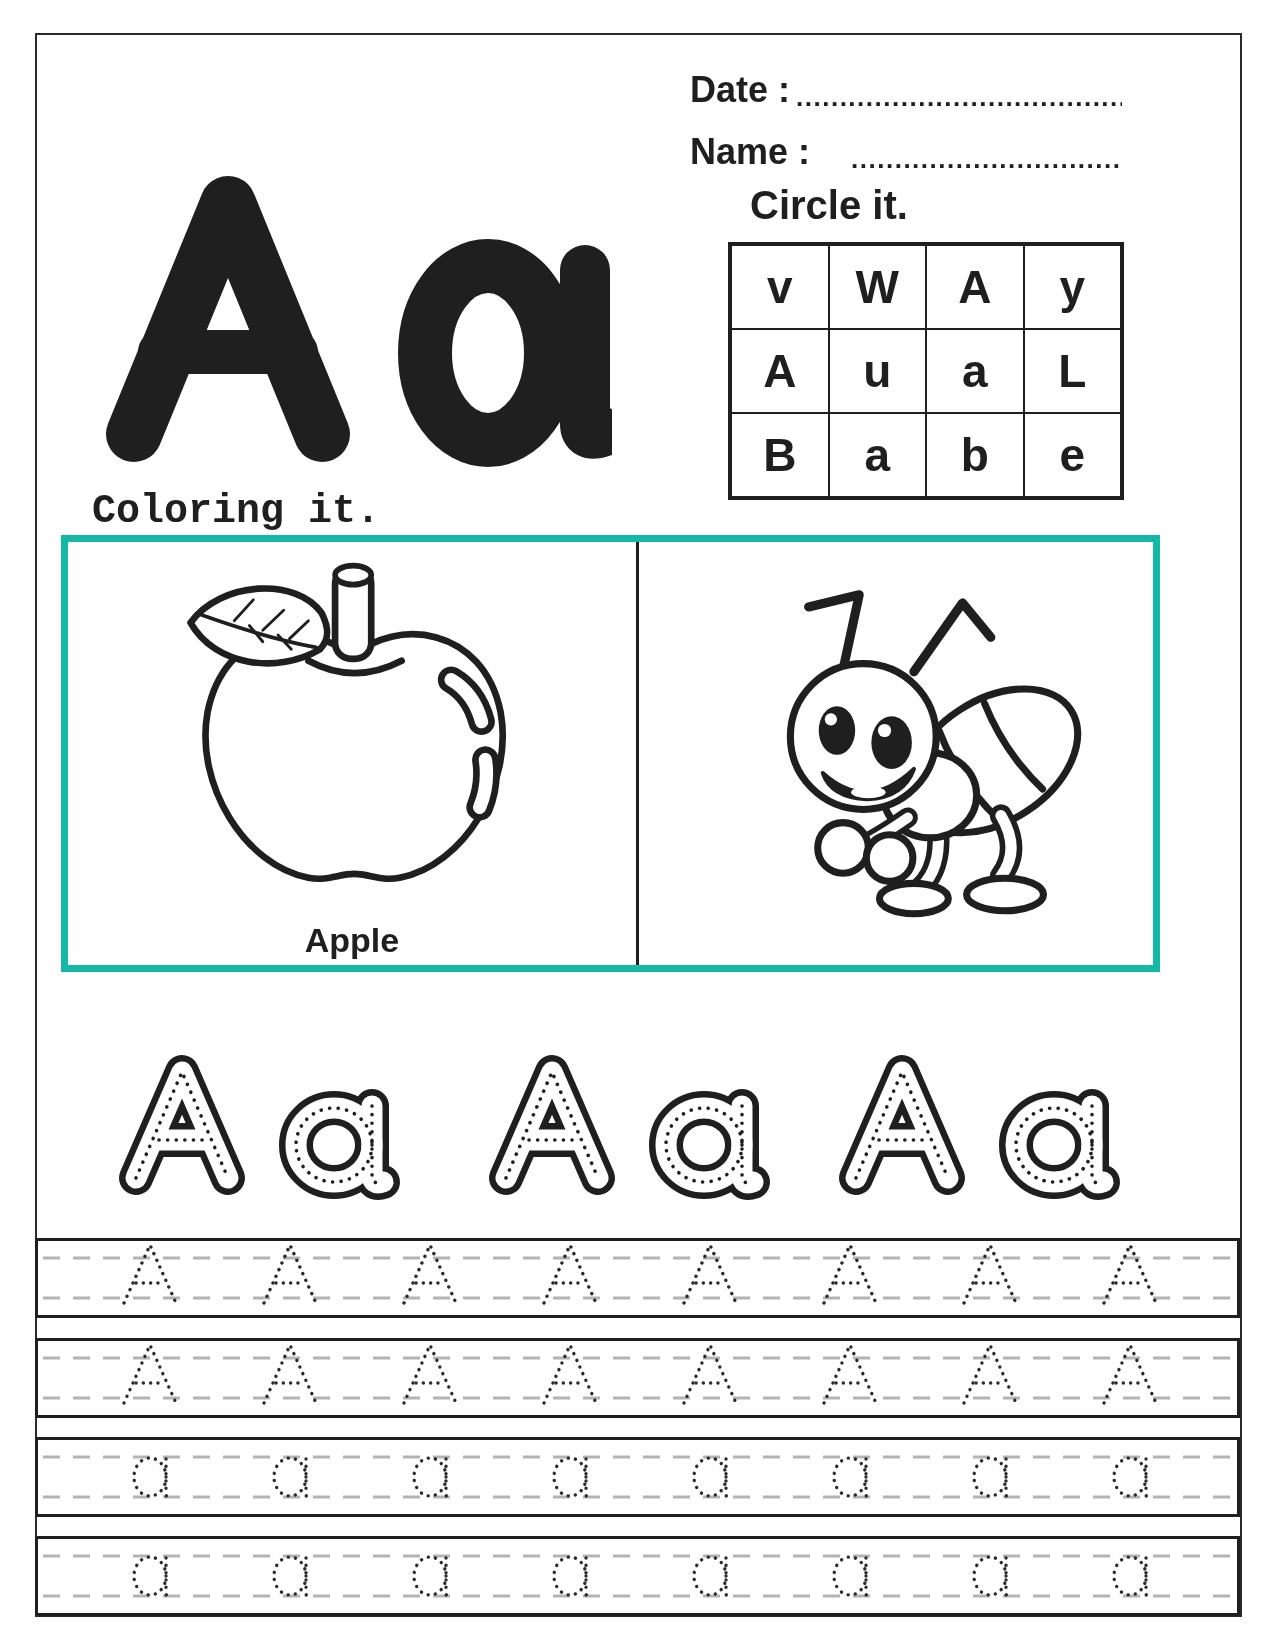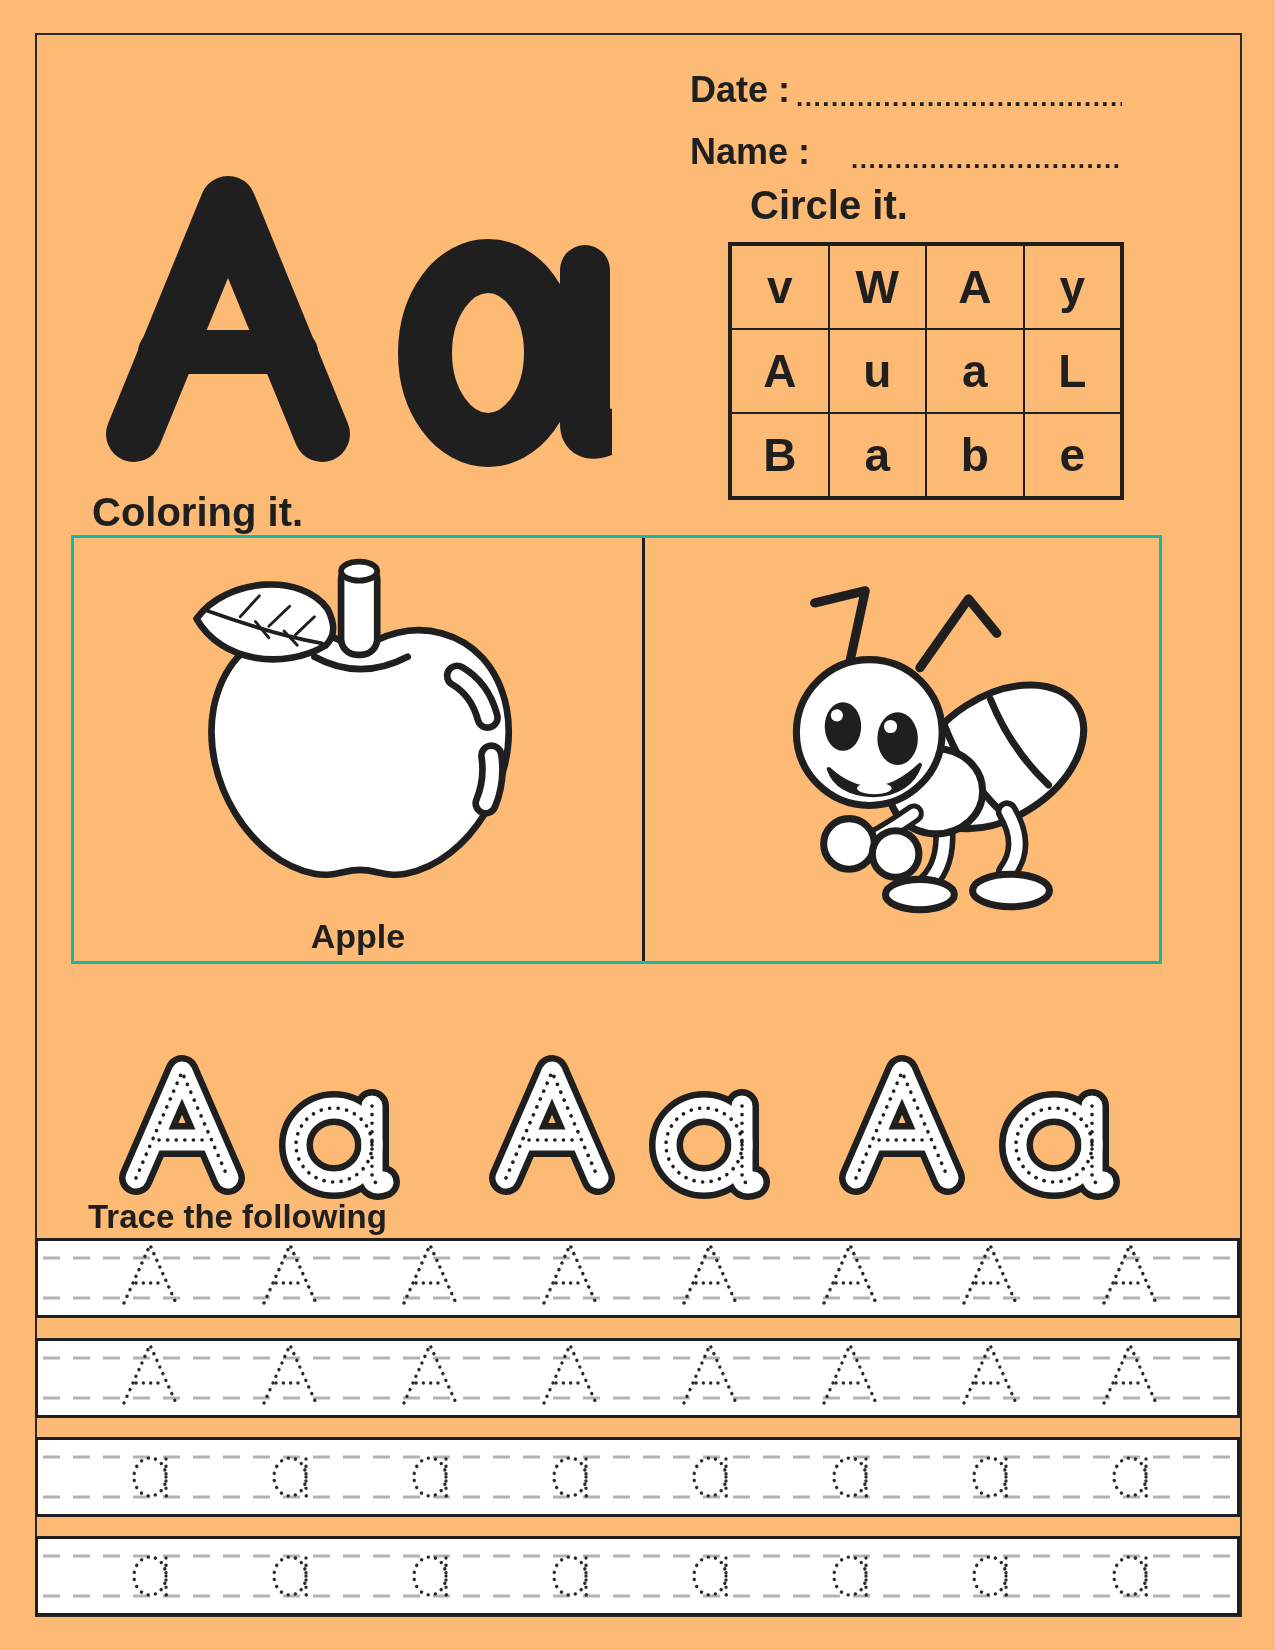--- a/index.html
+++ b/index.html
@@ -1,33 +1,33 @@
 <!DOCTYPE html>
 <html><head>
 <meta charset="utf-8">
 <style>
   html,body{margin:0;padding:0;background:#e8e8e8;}
-  .page{position:relative;width:1275px;height:1650px;background:#fdba74;overflow:hidden;
+  .page{position:relative;width:1275px;height:1650px;background:#ffffff;overflow:hidden;
         font-family:"Liberation Sans",sans-serif;color:#1f1f1f;}
   .abs{position:absolute;}
   .frame{left:35px;top:33px;width:1203px;height:1580px;border:2px solid #2a2a2a;}
   
   .fillrow{left:690px;width:432px;height:42px;display:flex;align-items:flex-end;}
   .fill-label{font-size:36px;font-weight:700;white-space:nowrap;line-height:1;}
   .fill-dots{flex:1;overflow:hidden;white-space:nowrap;font-size:26px;font-weight:700;
              letter-spacing:1.5px;line-height:1;margin-left:6px;transform:translateY(2px);}
   
   .sec-label{font-size:40px;font-weight:700;line-height:1;}
   
   .lgrid{left:728px;top:242px;width:390px;height:252px;border:3px solid #1f1f1f;
          display:grid;grid-template-columns:repeat(4,1fr);grid-template-rows:repeat(3,1fr);}
   .lgrid .cell{display:flex;align-items:center;justify-content:center;
                font-size:46px;font-weight:700;border:1.3px solid #1f1f1f;}
   
-  .colorbox{left:71px;top:535px;width:1085px;height:423px;border:3px solid #14b8a6;}
+  .colorbox{left:61px;top:535px;width:1085px;height:423px;border:7px solid #14b8a6;}
   .divider{position:absolute;left:568px;top:0;width:3px;height:100%;background:#1f1f1f;}
   .pane{position:absolute;top:0;height:100%;}
   .pane-left{left:0;width:568px;}
   .pane-right{left:571px;width:511px;}
   .caption{position:absolute;bottom:8px;left:0;width:100%;text-align:center;
            font-size:34px;font-weight:700;line-height:1;}
 </style>
 </head>
 <body>
 
@@ -61,21 +61,21 @@
       <div class="cell">A</div>
       <div class="cell">u</div>
       <div class="cell">a</div>
       <div class="cell">L</div>
       <div class="cell">B</div>
       <div class="cell">a</div>
       <div class="cell">b</div>
       <div class="cell">e</div>
     </div>
 
-  <div class="abs sec-label" style="left:92px;top:492px;">Coloring it.</div>
+  <div class="abs sec-label" style="left:92px;top:492px;font-family:Liberation Mono, monospace;">Coloring it.</div>
 
   <div class="abs colorbox">
     <div class="divider"></div>
 
     <div class="pane pane-left">
       <svg style="position:absolute;left:88px;top:16px;" width="400" height="352" viewBox="0 0 400 370">
         <g stroke="#1f1f1f" stroke-linecap="round" stroke-linejoin="round" fill="none">
           <path fill="#ffffff" stroke-width="7" d="M 196 104 C 150 62 62 72 44 162 C 30 238 84 324 150 336 C 170 340 182 332 198 332 C 214 332 226 340 246 336 C 312 324 366 238 352 162 C 334 72 242 62 196 104 Z"></path>
           <path stroke-width="7" d="M 150 108 Q 198 134 248 108"></path>
           <rect x="178" y="10" width="38" height="96" rx="17" fill="#ffffff" stroke-width="7"></rect>
@@ -199,21 +199,20 @@
         </g>
         <g stroke="#1f1f1f" stroke-width="3.6" fill="none" stroke-linecap="round" stroke-linejoin="round" stroke-dasharray="0.1 8.5">
           <path d="M24,136 L70,30 L116,136"></path>
           <path d="M47,98 L93,98"></path>
           <path d="M260,103 a38,37 0 1 1 -76,0 a38,37 0 1 1 76,0"></path>
           <path d="M260,64 L260,132 Q260,144 271,140"></path>
         </g>
       </svg>
     </div>
 
-  <div class="abs" style="left:88px;top:1200px;font-size:33px;font-weight:700;line-height:1;">Trace the following</div>
 
   <div id="trace-bands">
       <svg width="1205" height="80" viewBox="0 0 1205 80" style="position:absolute;left:35px;top:1238px;">
         <rect x="1.5" y="1.5" width="1202" height="77" fill="#ffffff" stroke="#1f1f1f" stroke-width="3"></rect>
         <line x1="8" y1="20" x2="1197" y2="20" stroke="#b3b3b3" stroke-width="3" stroke-dasharray="17 13"></line>
         <line x1="8" y1="60" x2="1197" y2="60" stroke="#b3b3b3" stroke-width="3" stroke-dasharray="17 13"></line>
         <g stroke="#2a2a2a" stroke-width="3.4" fill="none" stroke-linecap="round" stroke-linejoin="round" stroke-dasharray="0.1 7.2">
           <path d="M89,65 L115,7 L141,65"></path>
           <path d="M101,45 L129,45"></path>
           <path d="M229,65 L255,7 L281,65"></path>

